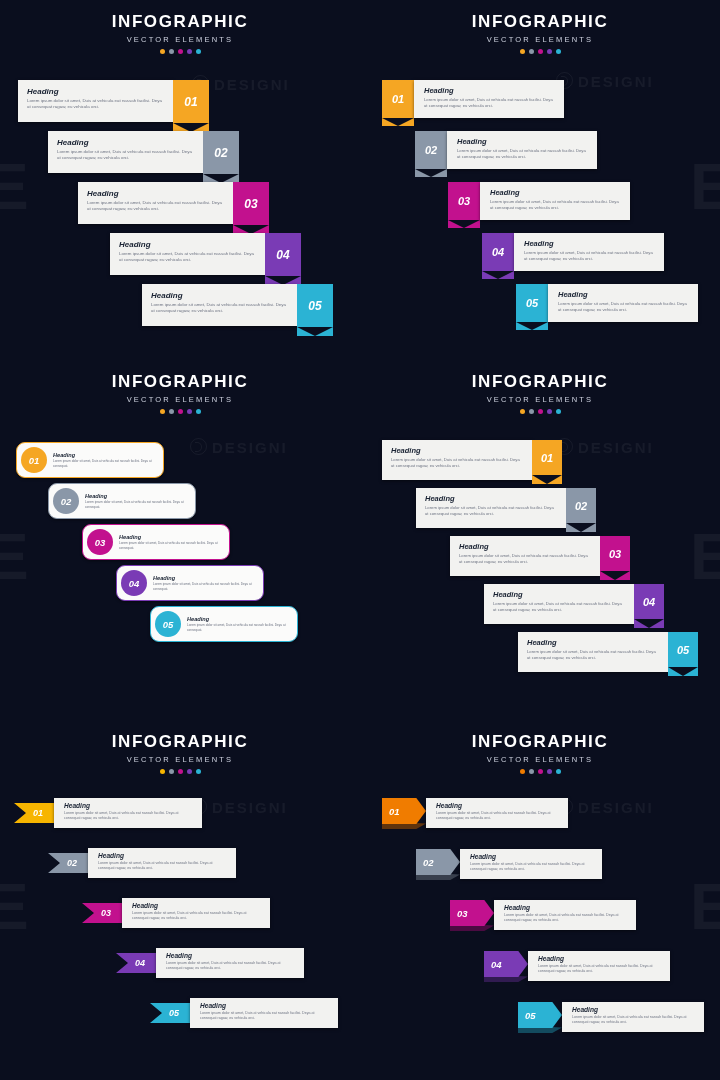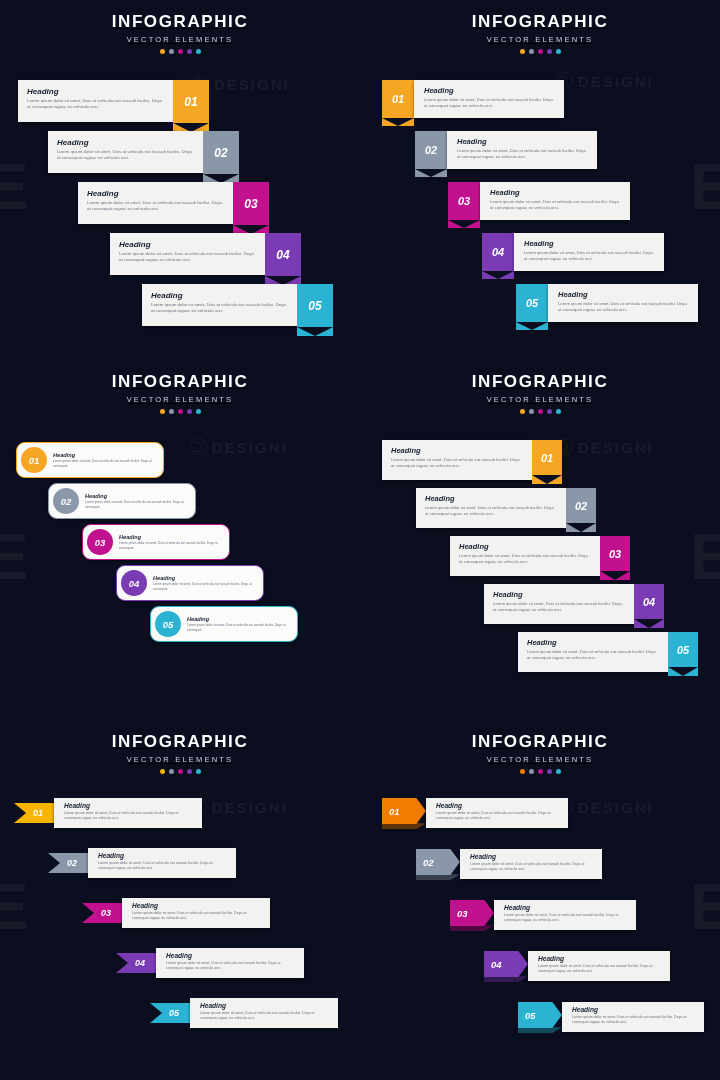--- a/index.html
+++ b/index.html
@@ -9,21 +9,21 @@
     font-family:"Liberation Sans", sans-serif;
     overflow:hidden;
     position:relative;
   }
   .grid{
     position:absolute;inset:0;
     display:grid;
     grid-template-columns:360px 360px;
     grid-template-rows:360px 360px 360px;
   }
-  .panel{position:relative;overflow:hidden;text-decoration:underline;}
+  .panel{position:relative;overflow:hidden;}
   .panel .title{
     text-align:center;
     color:#ffffff;
     font-size:17px;
     letter-spacing:1.6px;
     font-weight:700;
     padding-top:12px;
   }
   .panel .subtitle{
     text-align:center;

